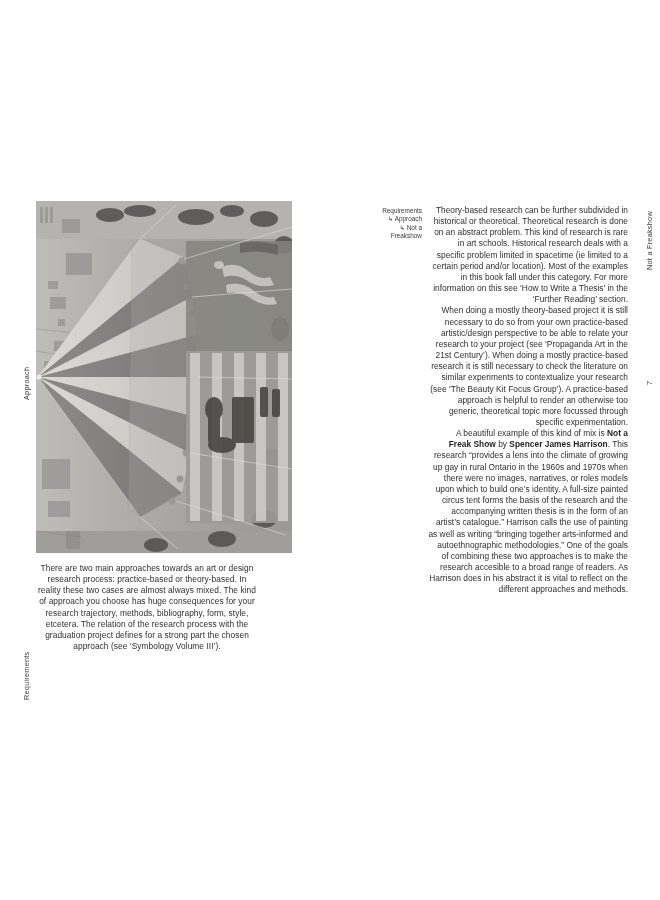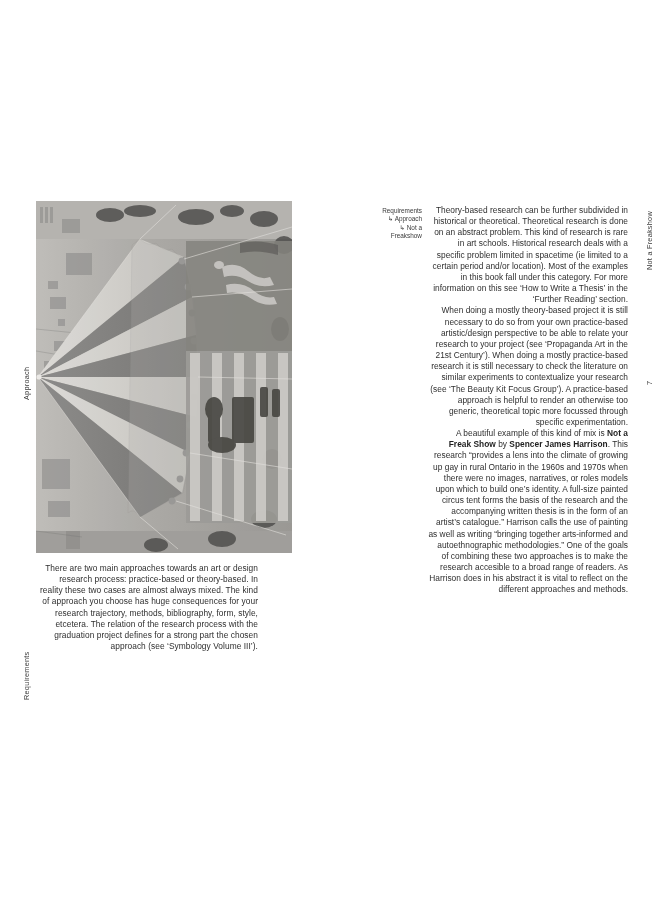--- a/index.html
+++ b/index.html
@@ -70,21 +70,21 @@
     color: #2b2b2b;
     margin: 0 0 1px 0;
     white-space: pre-line;
   }
   .col-body {
     font-size: 8.35px;
     line-height: 11.15px;
     letter-spacing: 0.06px;
     color: #2f2f2f;
     margin: 0;
-    text-align: right;
+    text-align: center;
   }
 
   
   .margin-note {
     position: absolute;
     left: 360px;
     top: 207px;
     width: 62px;
     font-size: 6.4px;
     line-height: 8.3px;

